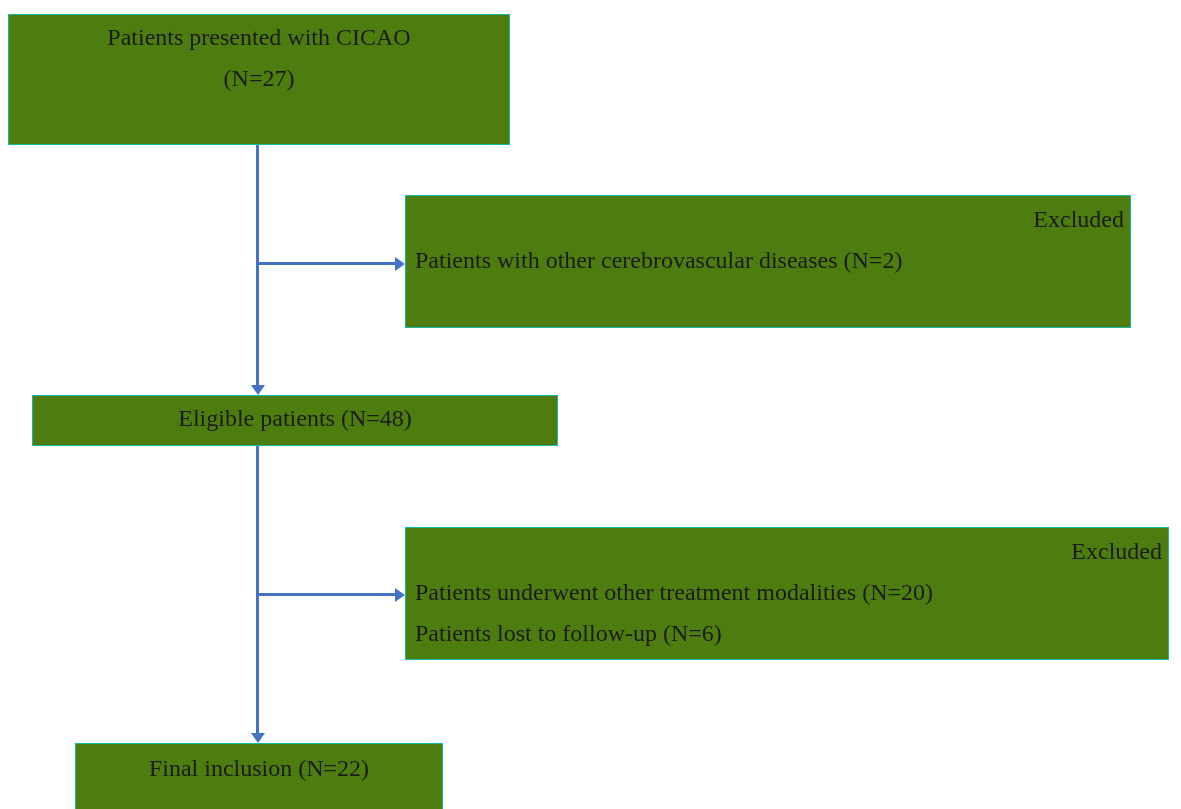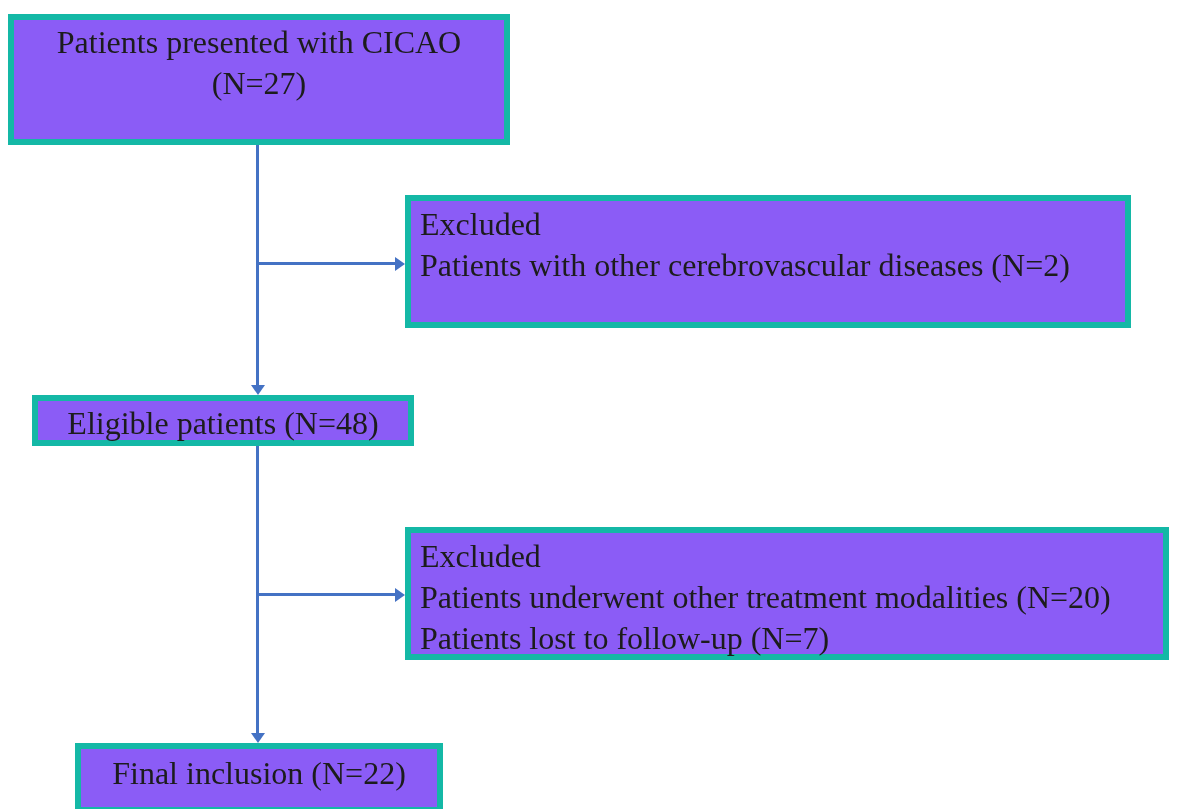--- a/index.html
+++ b/index.html
@@ -11,24 +11,24 @@
     position: relative;
     width: 1181px;
     height: 809px;
     background: #ffffff;
     font-family: "Liberation Serif", "DejaVu Serif", serif;
     color: #1c1c1c;
     overflow: hidden;
   }
   .box {
     position: absolute;
-    border: 6px solid #14b8a6;
-    background: #8b5cf6;
+    border: 1px solid #14b8a6;
+    background: #4d7c0f;
     box-sizing: border-box;
-    font-size: 32px;
+    font-size: 24px;
     line-height: 41px;
   }
   .box .bline {
     white-space: pre-wrap;
   }
   .box-start {
     left: 8px; top: 14px;
     width: 502px; height: 131px;
     text-align: center;
     padding-top: 2px;
@@ -37,28 +37,28 @@
     left: 405px; top: 195px;
     width: 726px; height: 133px;
     padding: 3px 6px 0 9px;
   }
   .box-excluded2 {
     left: 405px; top: 527px;
     width: 764px; height: 133px;
     padding: 3px 6px 0 9px;
   }
   .excl-title {
-    text-align: left;
+    text-align: right;
   }
   .excl-item {
     text-align: left;
   }
   .box-eligible {
     left: 32px; top: 395px;
-    width: 382px; height: 51px;
+    width: 526px; height: 51px;
     text-align: center;
     line-height: 45px;
   }
   .box-final {
     left: 75px; top: 743px;
     width: 368px; height: 70px;
     text-align: center;
     line-height: 49px;
   }
   
@@ -105,21 +105,21 @@
     <div class="excl-item">Patients with other cerebrovascular diseases (N=2)</div>
   </div>
 
   <div class="box box-eligible">
     <span>Eligible patients (N=48)</span>
   </div>
 
   <div class="box box-excluded2">
     <div class="excl-title">Excluded</div>
     <div class="excl-item">Patients underwent other treatment modalities (N=20)</div>
-    <div class="excl-item">Patients lost to follow-up (N=7)</div>
+    <div class="excl-item">Patients lost to follow-up (N=6)</div>
   </div>
 
   <div class="box box-final">
     <span>Final inclusion (N=22)</span>
   </div>
 
   <div class="conn vline1"></div>
   <div class="conn hline1"></div>
   <div class="conn vline2"></div>
   <div class="conn hline2"></div>

